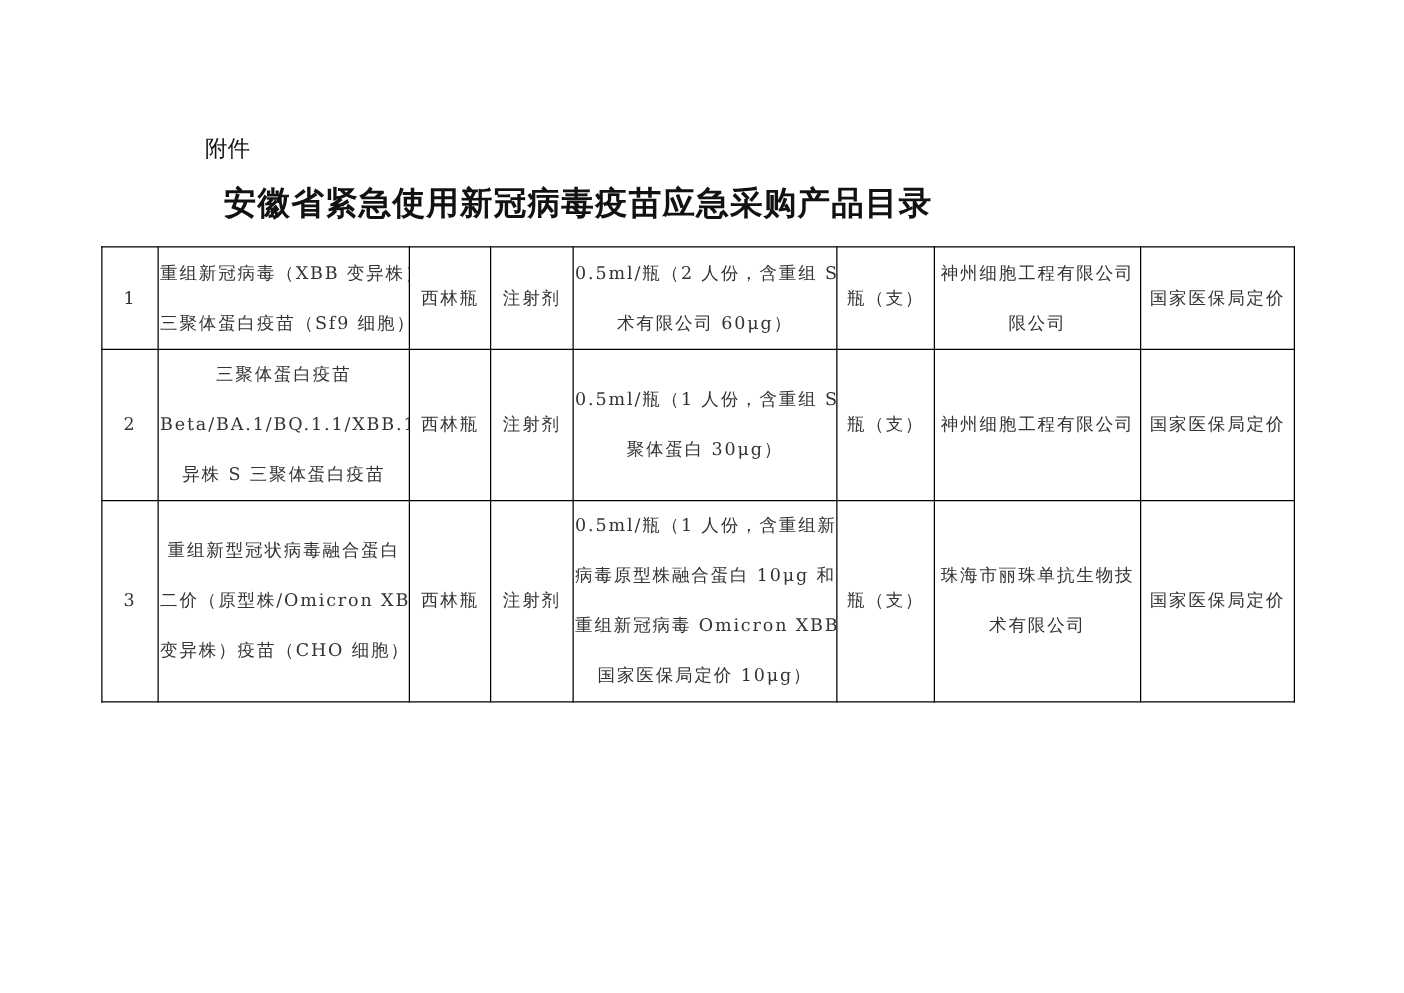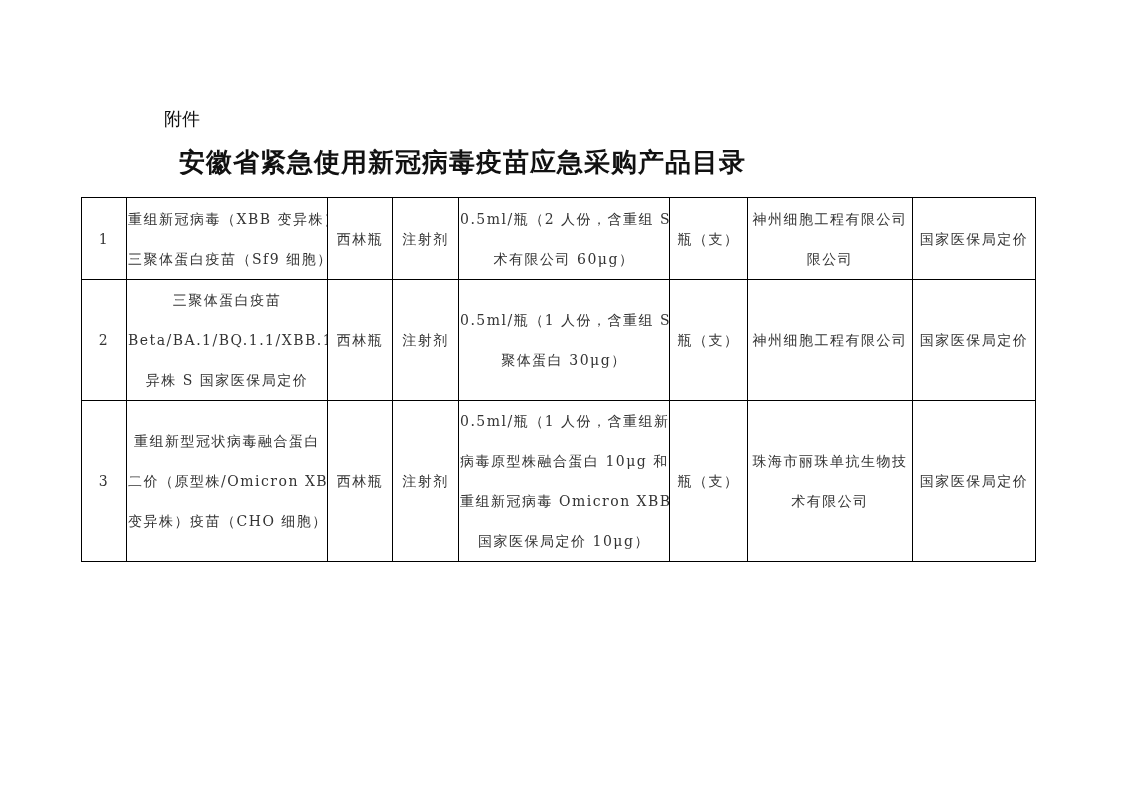--- a/index.html
+++ b/index.html
@@ -61,21 +61,21 @@
       <span class="line">限公司</span>
     </td>
     <td>国家医保局定价</td>
   </tr>
 
   <tr class="r2">
     <td>2</td>
     <td>
       <span class="line">三聚体蛋白疫苗</span>
       <span class="line">Beta/BA.1/BQ.1.1/XBB.1 变</span>
-      <span class="line">异株 S 国家医保局定价</span>
+      <span class="line">异株 S 三聚体蛋白疫苗</span>
     </td>
     <td>西林瓶</td>
     <td>注射剂</td>
     <td class="spec">
       <span class="line">0.5ml/瓶（1 人份，含重组 S 三</span>
       <span class="line">聚体蛋白 30μg）</span>
     </td>
     <td>瓶（支）</td>
     <td>
       <span class="line">神州细胞工程有限公司</span>

